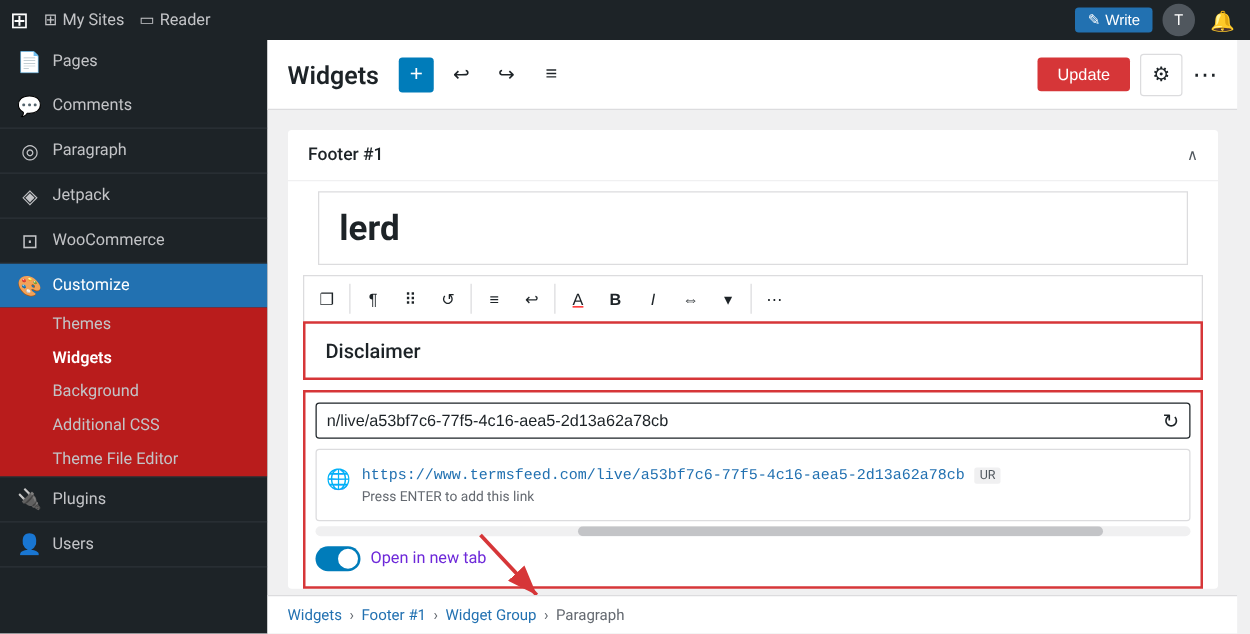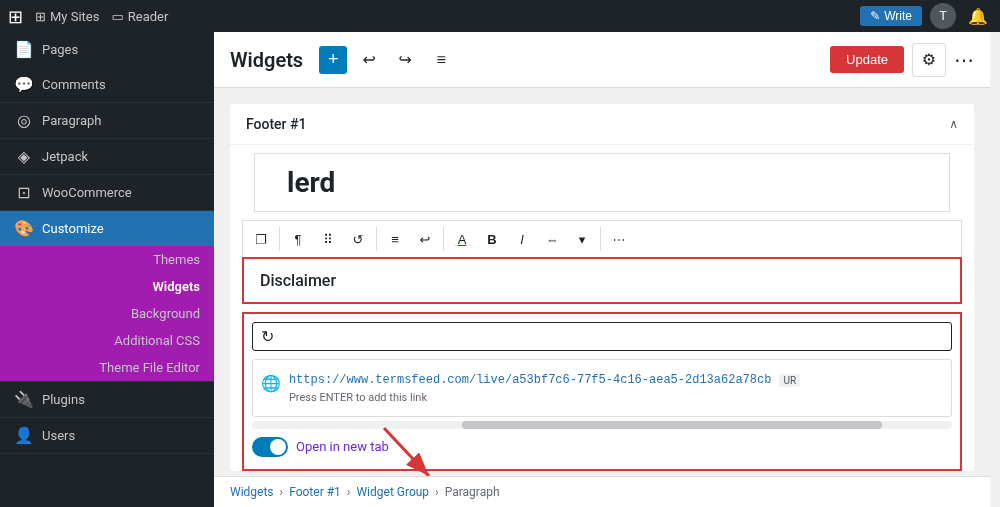--- a/index.html
+++ b/index.html
@@ -16,21 +16,21 @@
     .top-bar-avatar { background: #50575e; color: #fff; border-radius: 50%; width: 26px; height: 26px; display: flex; align-items: center; justify-content: center; font-size: 12px; }
 
     
     .main-layout { display: flex; flex: 1; overflow: hidden; }
 
     
     .sidebar { background: #1d2327; width: 214px; flex-shrink: 0; overflow-y: auto; color: #c3c4c7; }
     .sidebar-item { padding: 8px 14px; display: flex; align-items: center; gap: 8px; cursor: pointer; font-size: 13px; }
     .sidebar-item.active { background: #2271b1; color: #fff; }
     .sidebar-item .icon { font-size: 16px; width: 20px; text-align: center; }
-    .sidebar-submenu { background: #a21caf; text-align: right; }
+    .sidebar-submenu { background: #b91c1c; }
     .sidebar-submenu-item { padding: 6px 14px 6px 42px; cursor: pointer; color: #c3c4c7; font-size: 13px; }
     .sidebar-submenu-item.active { color: #fff; font-weight: 600; }
 
     
     .content-area { flex: 1; display: flex; flex-direction: column; overflow: hidden; background: #f0f0f1; }
 
     
     .widgets-header { background: #fff; border-bottom: 1px solid #dcdcde; padding: 0 16px; height: 56px; display: flex; align-items: center; gap: 8px; flex-shrink: 0; }
     .widgets-title { font-size: 20px; font-weight: 600; color: #1d2327; margin-right: 8px; }
     .header-btn-add { background: #007cba; color: #fff; border: none; width: 28px; height: 28px; border-radius: 3px; font-size: 18px; cursor: pointer; display: flex; align-items: center; justify-content: center; }
@@ -43,21 +43,21 @@
     
     .widgets-content { flex: 1; overflow-y: auto; padding: 16px; background: #f0f0f1; position: relative; }
 
     
     .footer-section { background: #fff; border-radius: 3px; margin-bottom: 12px; }
     .footer-header { padding: 12px 16px; display: flex; align-items: center; justify-content: space-between; border-bottom: 1px solid #f0f0f1; }
     .footer-header-title { font-size: 14px; font-weight: 500; color: #1d2327; }
     .chevron-icon { color: #50575e; font-size: 12px; }
 
     
-    .text-preview { padding: 12px 32px; background: #fff; border: 1px solid #dcdcde; margin: 8px 12px; min-height: 50px; font-size: 28px; font-weight: 700; color: #1d2327; }
+    .text-preview { padding: 12px 16px; background: #fff; border: 1px solid #dcdcde; margin: 8px 12px; min-height: 50px; font-size: 28px; font-weight: 700; color: #1d2327; }
 
     
     .editor-toolbar { display: flex; align-items: center; background: #fff; border: 1px solid #dcdcde; margin: 0 12px; padding: 4px; gap: 2px; border-bottom: none; }
     .toolbar-btn { background: none; border: none; cursor: pointer; padding: 4px 6px; border-radius: 2px; color: #1d2327; font-size: 13px; display: flex; align-items: center; justify-content: center; min-width: 28px; height: 28px; }
     .toolbar-sep { width: 1px; background: #dcdcde; height: 24px; margin: 0 2px; }
 
     
     .editor-content { background: #fff; border: 2px solid #d63638; margin: 0 12px; padding: 12px 16px; }
     .editor-disclaimer { font-size: 16px; font-weight: 500; color: #1d2327; }
 
@@ -283,20 +283,21 @@
               <span>⋯</span>
             </button>
         </div>
 
         <div class="editor-content">
           <span class="editor-disclaimer">Disclaimer</span>
         </div>
 
         <div class="link-input-container">
           <div class="link-input-row">
+            <input class="link-input" type="text" value="n/live/a53bf7c6-77f5-4c16-aea5-2d13a62a78cb" style="">
             <span class="link-input-icon">↻</span>
           </div>
           <div class="link-dropdown">
             <div class="link-dropdown-item">
               <span class="globe-icon">🌐</span>
               <div>
                 <div style="display:flex; align-items:center; gap:4px;">
                   <a class="link-url">https://www.termsfeed.com/live/a53bf7c6-77f5-4c16-aea5-2d13a62a78cb</a>
                   <span class="link-badge">UR</span>
                 </div>

